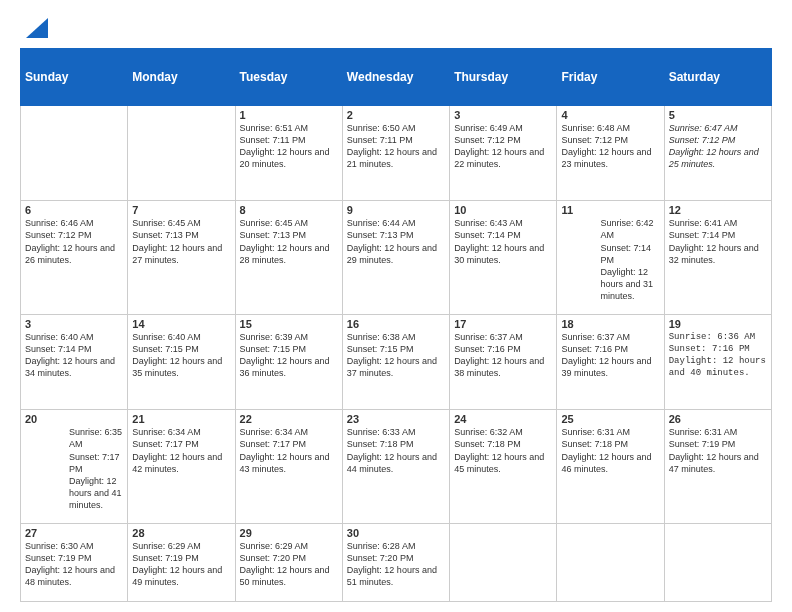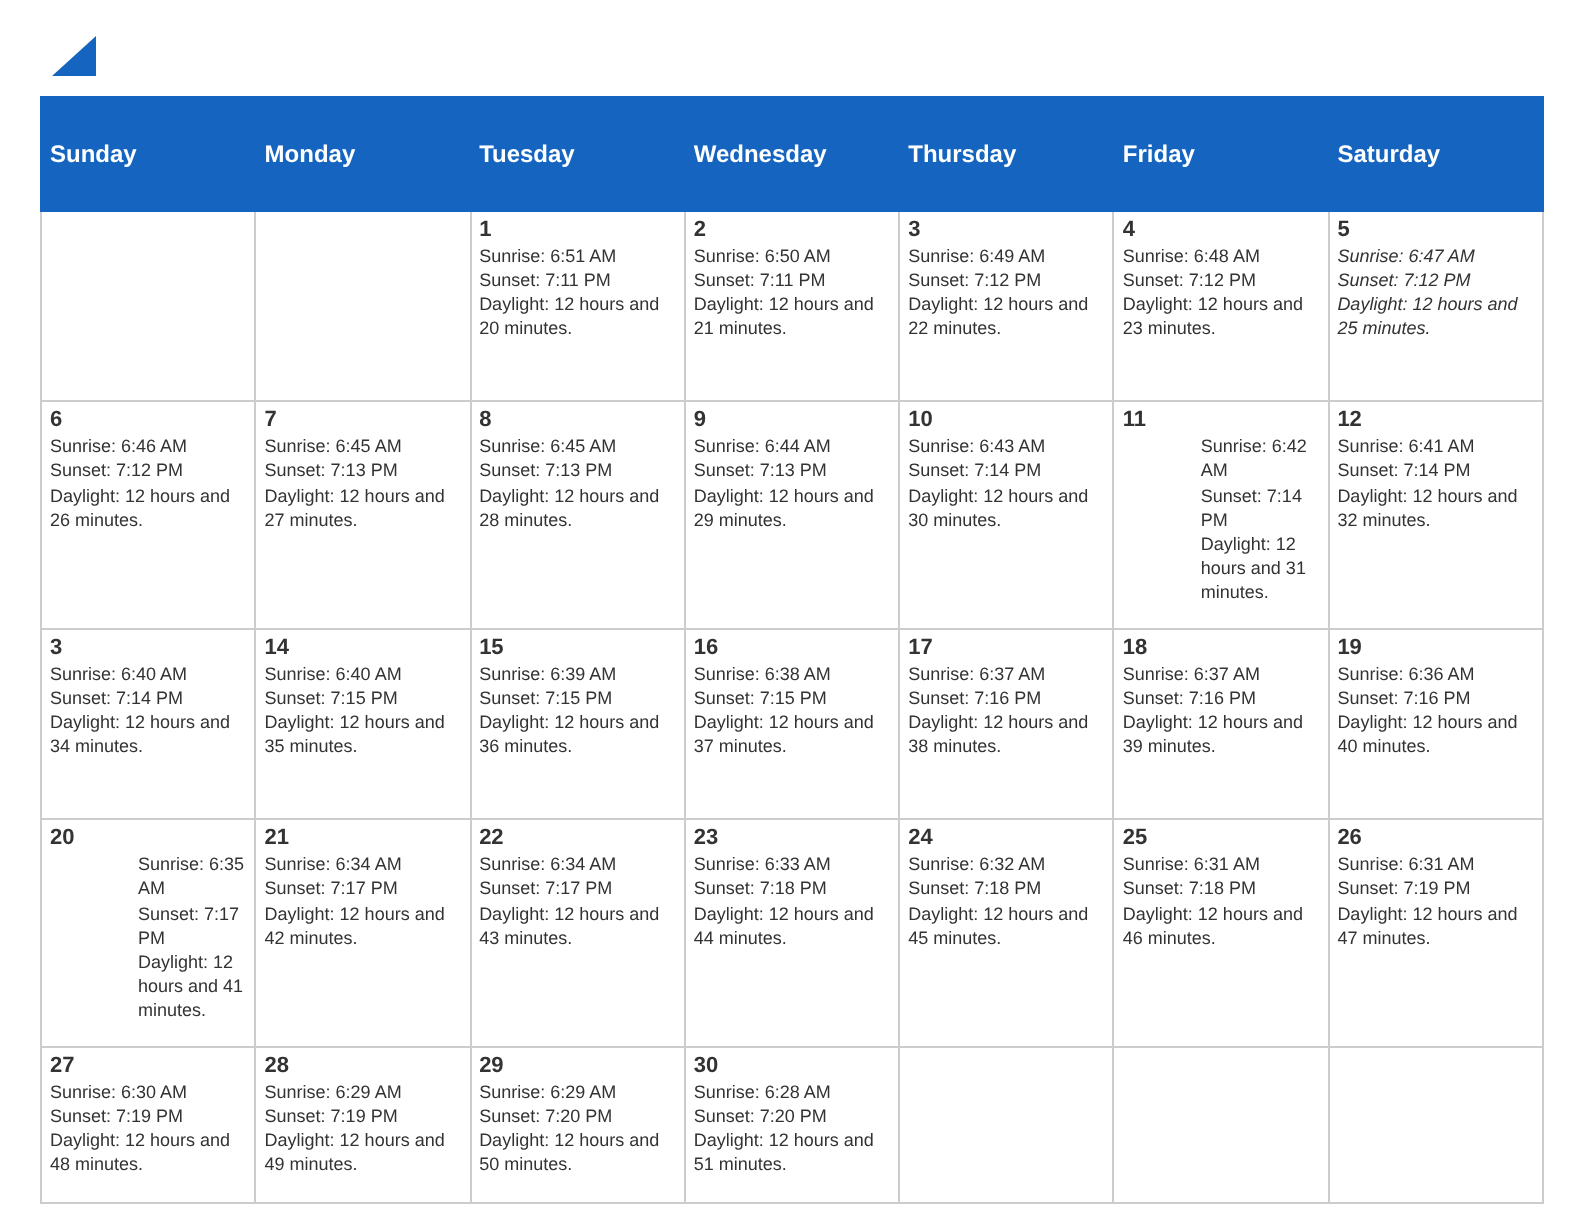--- a/index.html
+++ b/index.html
@@ -235,21 +235,21 @@
 Daylight: 12 hours and 38 minutes.</div>
           </td>
           <td>
             <span class="day-number">18</span>
             <div class="day-info" style="white-space: pre-line;">Sunrise: 6:37 AM
 Sunset: 7:16 PM
 Daylight: 12 hours and 39 minutes.</div>
           </td>
           <td>
             <span class="day-number">19</span>
-            <div class="day-info" style="white-space: pre-line;">Sunrise: 6:36 AM
+            <div class="day-info" style="white-space: pre-line; font-family: Liberation Mono, monospace;">Sunrise: 6:36 AM
 Sunset: 7:16 PM
 Daylight: 12 hours and 40 minutes.</div>
           </td>
         </tr>
         <tr class="week-row">
           <td>
             <span class="day-number">20</span>
             <div class="day-info" style="white-space: pre-line; margin-left: 44px;">Sunrise: 6:35 AM
 Sunset: 7:17 PM
 Daylight: 12 hours and 41 minutes.</div>

